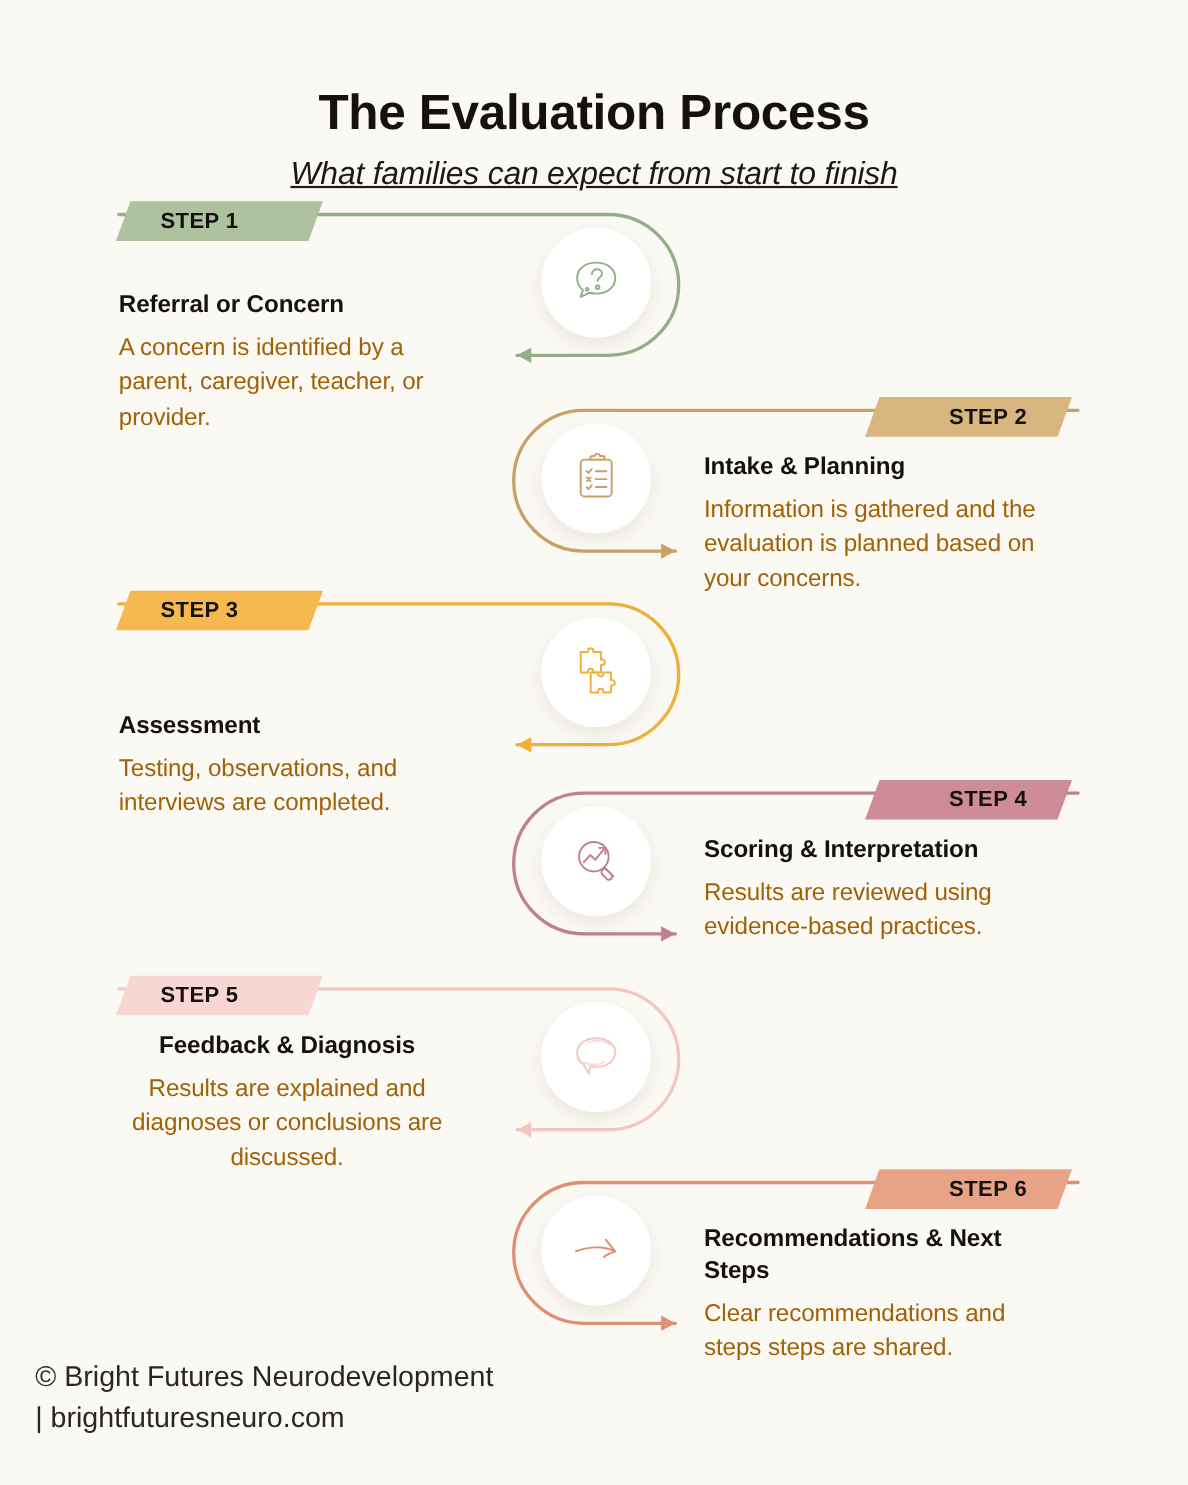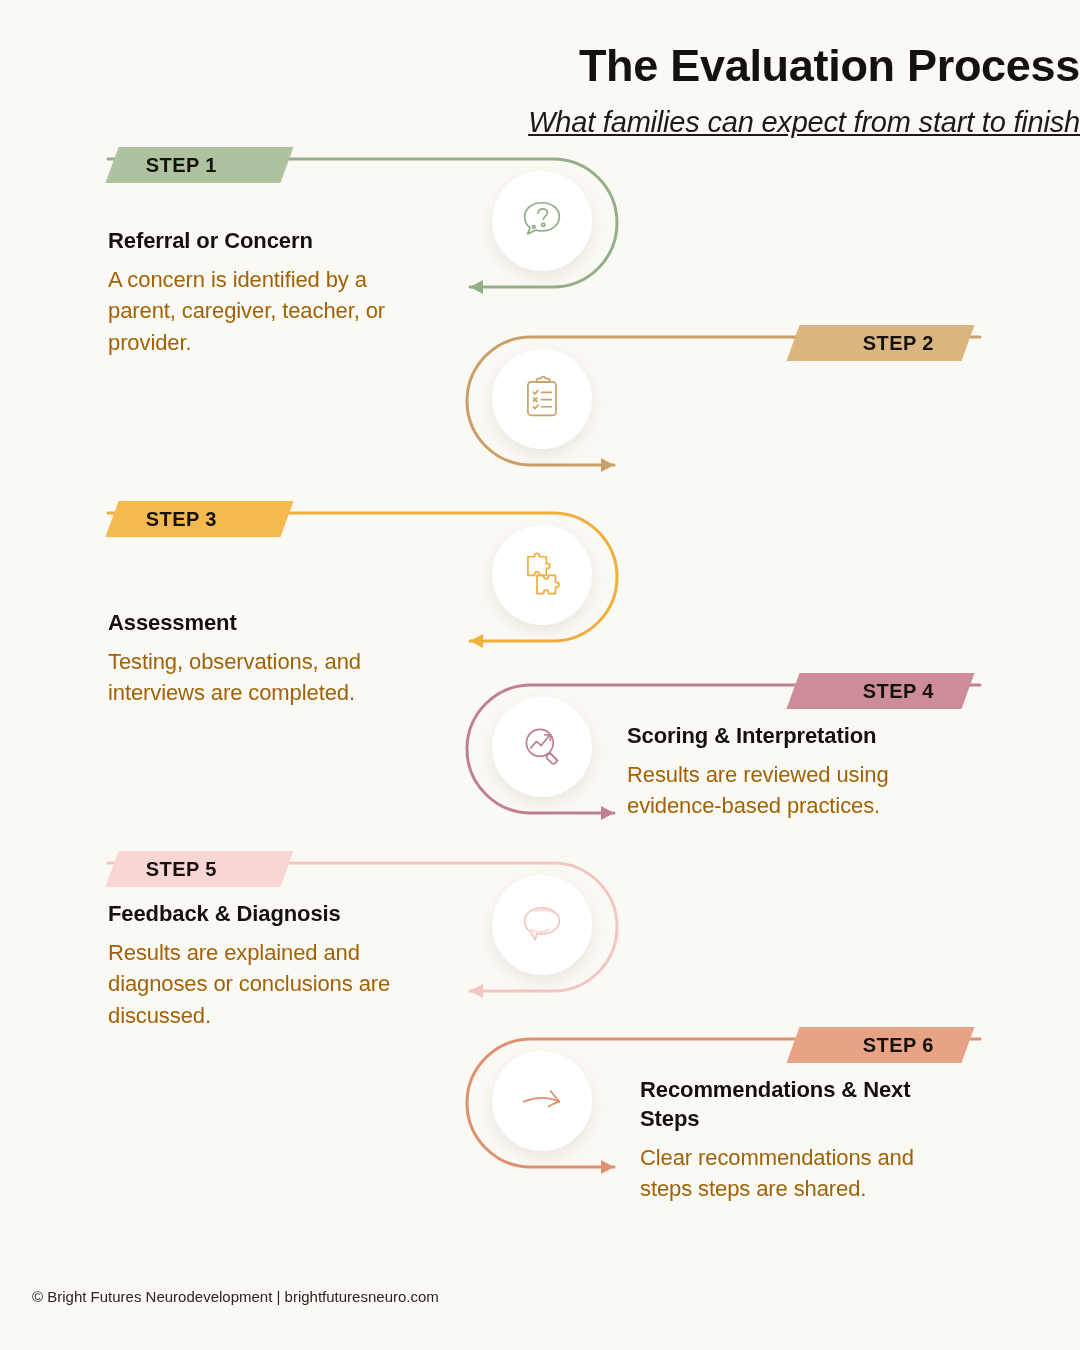--- a/index.html
+++ b/index.html
@@ -7,21 +7,21 @@
   body {
     width: 1080px;
     height: 1350px;
     background: #FBF9F4;
     font-family: "Liberation Sans", sans-serif;
     overflow: hidden;
     position: relative;
   }
 
   
-  .header { text-align: right; padding-top: 40px; }
+  .header { text-align: center; padding-top: 76px; }
 
   .title {
     font-size: 45px;
     font-weight: bold;
     color: #15120E;
     letter-spacing: -0.3px;
   }
 
   .subtitle {
     font-size: 29px;
@@ -85,21 +85,21 @@
   }
 
   .left  .badge      { justify-content: flex-start; padding-left: 34px; }
   .right .badge      { justify-content: flex-end;   padding-right: 34px; }
   .right .txt        { text-align: left; }
 
   
   .footer {
     position: absolute;
     left: 32px; bottom: 42px;
-    font-size: 15px;
+    font-size: 26px;
     color: #2A2620;
     line-height: 1.45;
     max-width: 430px;
   }
 </style>
 </head>
 <body>
 
 <div class="header">
   <div class="title">The Evaluation Process</div>
@@ -141,20 +141,24 @@
         <path fill="none" stroke="#C9A068" stroke-width="1.6" stroke-linecap="round" stroke-linejoin="round" d="M19 10V8.6c0-0.9 0.7-1.6 1.6-1.6h2.2C23.2 5.6 24.4 4.8 25.6 5.2c0.9 0.3 1.5 1 1.6 1.8h2.2c0.9 0 1.6 0.7 1.6 1.6V10z"></path>
         <path fill="none" stroke="#C9A068" stroke-width="1.6" stroke-linecap="round" stroke-linejoin="round" d="M16 19.6l1.5 1.6 2.8-3.2"></path>
         <path fill="none" stroke="#C9A068" stroke-width="1.6" stroke-linecap="round" stroke-linejoin="round" d="M16.2 25l3 3M19.2 25l-3 3"></path>
         <path fill="none" stroke="#C9A068" stroke-width="1.6" stroke-linecap="round" stroke-linejoin="round" d="M16 33.2l1.5 1.6 2.8-3.2"></path>
         <path fill="none" stroke="#C9A068" stroke-width="1.6" stroke-linecap="round" stroke-linejoin="round" d="M23.6 19.8h9M23.6 26.4h9M23.6 33h9"></path>
       </svg></div>
       </div>
       <div class="badge" style="background: rgb(217, 182, 128); width: 175px; top: 10px; left: 793px;">
         <span class="badge-label">STEP 2</span>
       </div>
+      <div class="txt" style="top: 58px; width: 330px; left: 640px;">
+        <div class="step-title">Intake &amp; Planning</div>
+        <div class="step-body">Information is gathered and the evaluation is planned based on your concerns.</div>
+      </div>
     </div>
     <div class="step left" style="top: 352px; height: 172px;">
       <svg class="connector" width="1080" height="192">
        <path d="M 108 22 H 553 A 64 64 0 0 1 617 86
          V 86 A 64 64 0 0 1 553 150 H 470" fill="none" stroke="#F0AE3A" stroke-width="3" stroke-linecap="round"></path>
        <path d="M 470 150 l 13 -7 v 14 z" fill="#F0AE3A"></path>
      </svg>
       <div class="icon-circle" style="left: 492px; top: 34px;">
         <div><svg viewBox="0 0 48 48">
         <path fill="none" stroke="#F0AE3A" stroke-width="1.6" stroke-linecap="round" stroke-linejoin="round" d="M11 9h6.2v-1.1c0-1.2 1-2.1 2.2-2.1s2.2 0.9 2.2 2.1V9H28v6.4h1.1c1.2 0 2.1 1 2.1 2.2s-0.9 2.2-2.1 2.2H28v6.4h-6.4v-1.1c0-1.2-1-2.1-2.2-2.1s-2.2 0.9-2.2 2.1v1.1H11z"></path>
@@ -180,42 +184,42 @@
         <circle fill="none" stroke="#C08090" stroke-width="1.6" stroke-linecap="round" stroke-linejoin="round" cx="22" cy="22" r="12.4"></circle>
         <path fill="none" stroke="#C08090" stroke-width="1.6" stroke-linecap="round" stroke-linejoin="round" d="M30.9 30.9l7.4 7.4"></path>
         <rect fill="none" stroke="#C08090" stroke-width="1.6" stroke-linecap="round" stroke-linejoin="round" x="30.2" y="31.6" width="5.4" height="10.4" rx="2.7" transform="rotate(-45 32.9 36.8)"></rect>
         <path fill="none" stroke="#C08090" stroke-width="1.6" stroke-linecap="round" stroke-linejoin="round" d="M13.6 26.6l5.4-6 4.2 4 7.8-9.6"></path>
         <path fill="none" stroke="#C08090" stroke-width="1.6" stroke-linecap="round" stroke-linejoin="round" d="M26.6 14.6h5.2v5.2"></path>
       </svg></div>
       </div>
       <div class="badge" style="background: rgb(206, 140, 153); width: 175px; top: 10px; left: 793px;">
         <span class="badge-label">STEP 4</span>
       </div>
-      <div class="txt" style="top: 58px; width: 330px; left: 627px;">
+      <div class="txt" style="top: 58px; width: 330px; left: 640px;">
         <div class="step-title">Scoring &amp; Interpretation</div>
         <div class="step-body">Results are reviewed using evidence-based practices.</div>
       </div>
     </div>
     <div class="step left" style="top: 702px; height: 176px;">
       <svg class="connector" width="1080" height="196">
        <path d="M 108 22 H 553 A 64 64 0 0 1 617 86
          V 86 A 64 64 0 0 1 553 150 H 470" fill="none" stroke="#F3C6C2" stroke-width="3" stroke-linecap="round"></path>
        <path d="M 470 150 l 13 -7 v 14 z" fill="#F3C6C2"></path>
      </svg>
       <div class="icon-circle" style="left: 492px; top: 34px;">
         <div><svg viewBox="0 0 48 48">
         <path fill="none" stroke="#F3C6C2" stroke-width="1.6" stroke-linecap="round" stroke-linejoin="round" d="M24 10c9 0 16 5.2 16 12s-7 12-16 12c-1.6 0-3.2-0.2-4.7-0.5l-1.6 6.1-4.2-7.6C9.8 29.9 8 26.2 8 22c0-6.8 7-12 16-12z"></path>
         <path fill="none" stroke="#F3C6C2" stroke-width="1.6" stroke-linecap="round" stroke-linejoin="round" opacity="0.65" d="M17.6 13.4c5.6-2.2 13.6-1.6 18 1.8"></path>
         <path fill="none" stroke="#F3C6C2" stroke-width="1.6" stroke-linecap="round" stroke-linejoin="round" opacity="0.65" d="M13.6 30.2c4.4 2.6 12 3 17-0.2"></path>
       </svg></div>
       </div>
       <div class="badge" style="background: rgb(247, 214, 212); width: 175px; top: 10px; left: 112px;">
         <span class="badge-label">STEP 5</span>
       </div>
-      <div class="txt" style="top: 58px; width: 330px; left: 108px;">
+      <div class="txt" style="top: 58px; width: 330px; left: 96px; text-align: center;">
         <div class="step-title">Feedback &amp; Diagnosis</div>
         <div class="step-body">Results are explained and diagnoses or conclusions are discussed.</div>
       </div>
     </div>
     <div class="step right" style="top: 878px; height: 178px;">
       <svg class="connector" width="1080" height="198">
        <path d="M 980 22 H 531 A 64 64 0 0 0 467 86
          V 86 A 64 64 0 0 0 531 150 H 614" fill="none" stroke="#DE9070" stroke-width="3" stroke-linecap="round"></path>
        <path d="M 614 150 l -13 -7 v 14 z" fill="#DE9070"></path>
      </svg>

